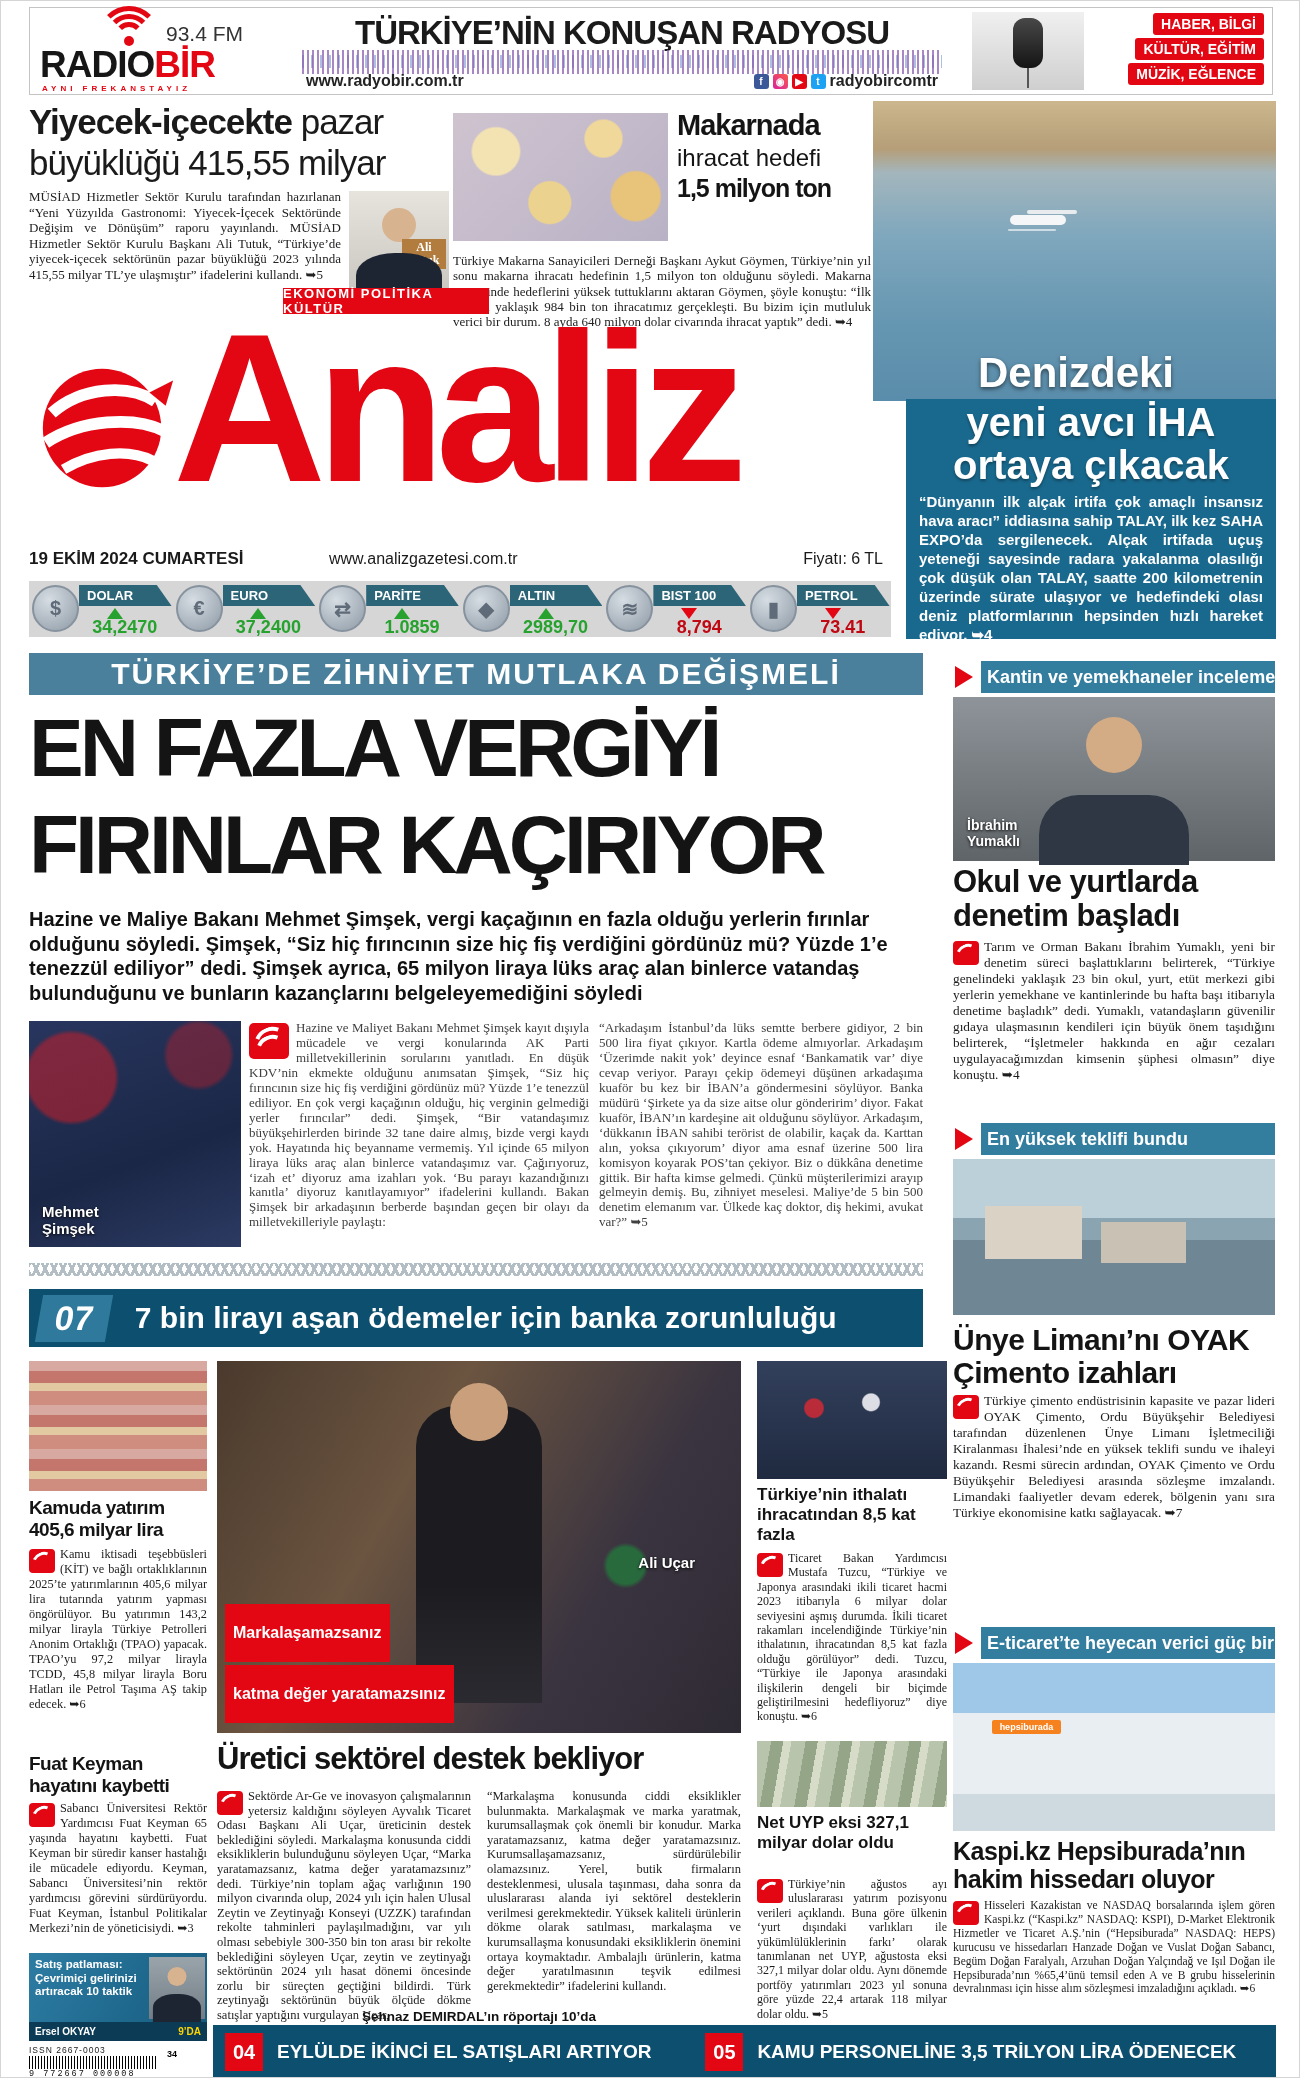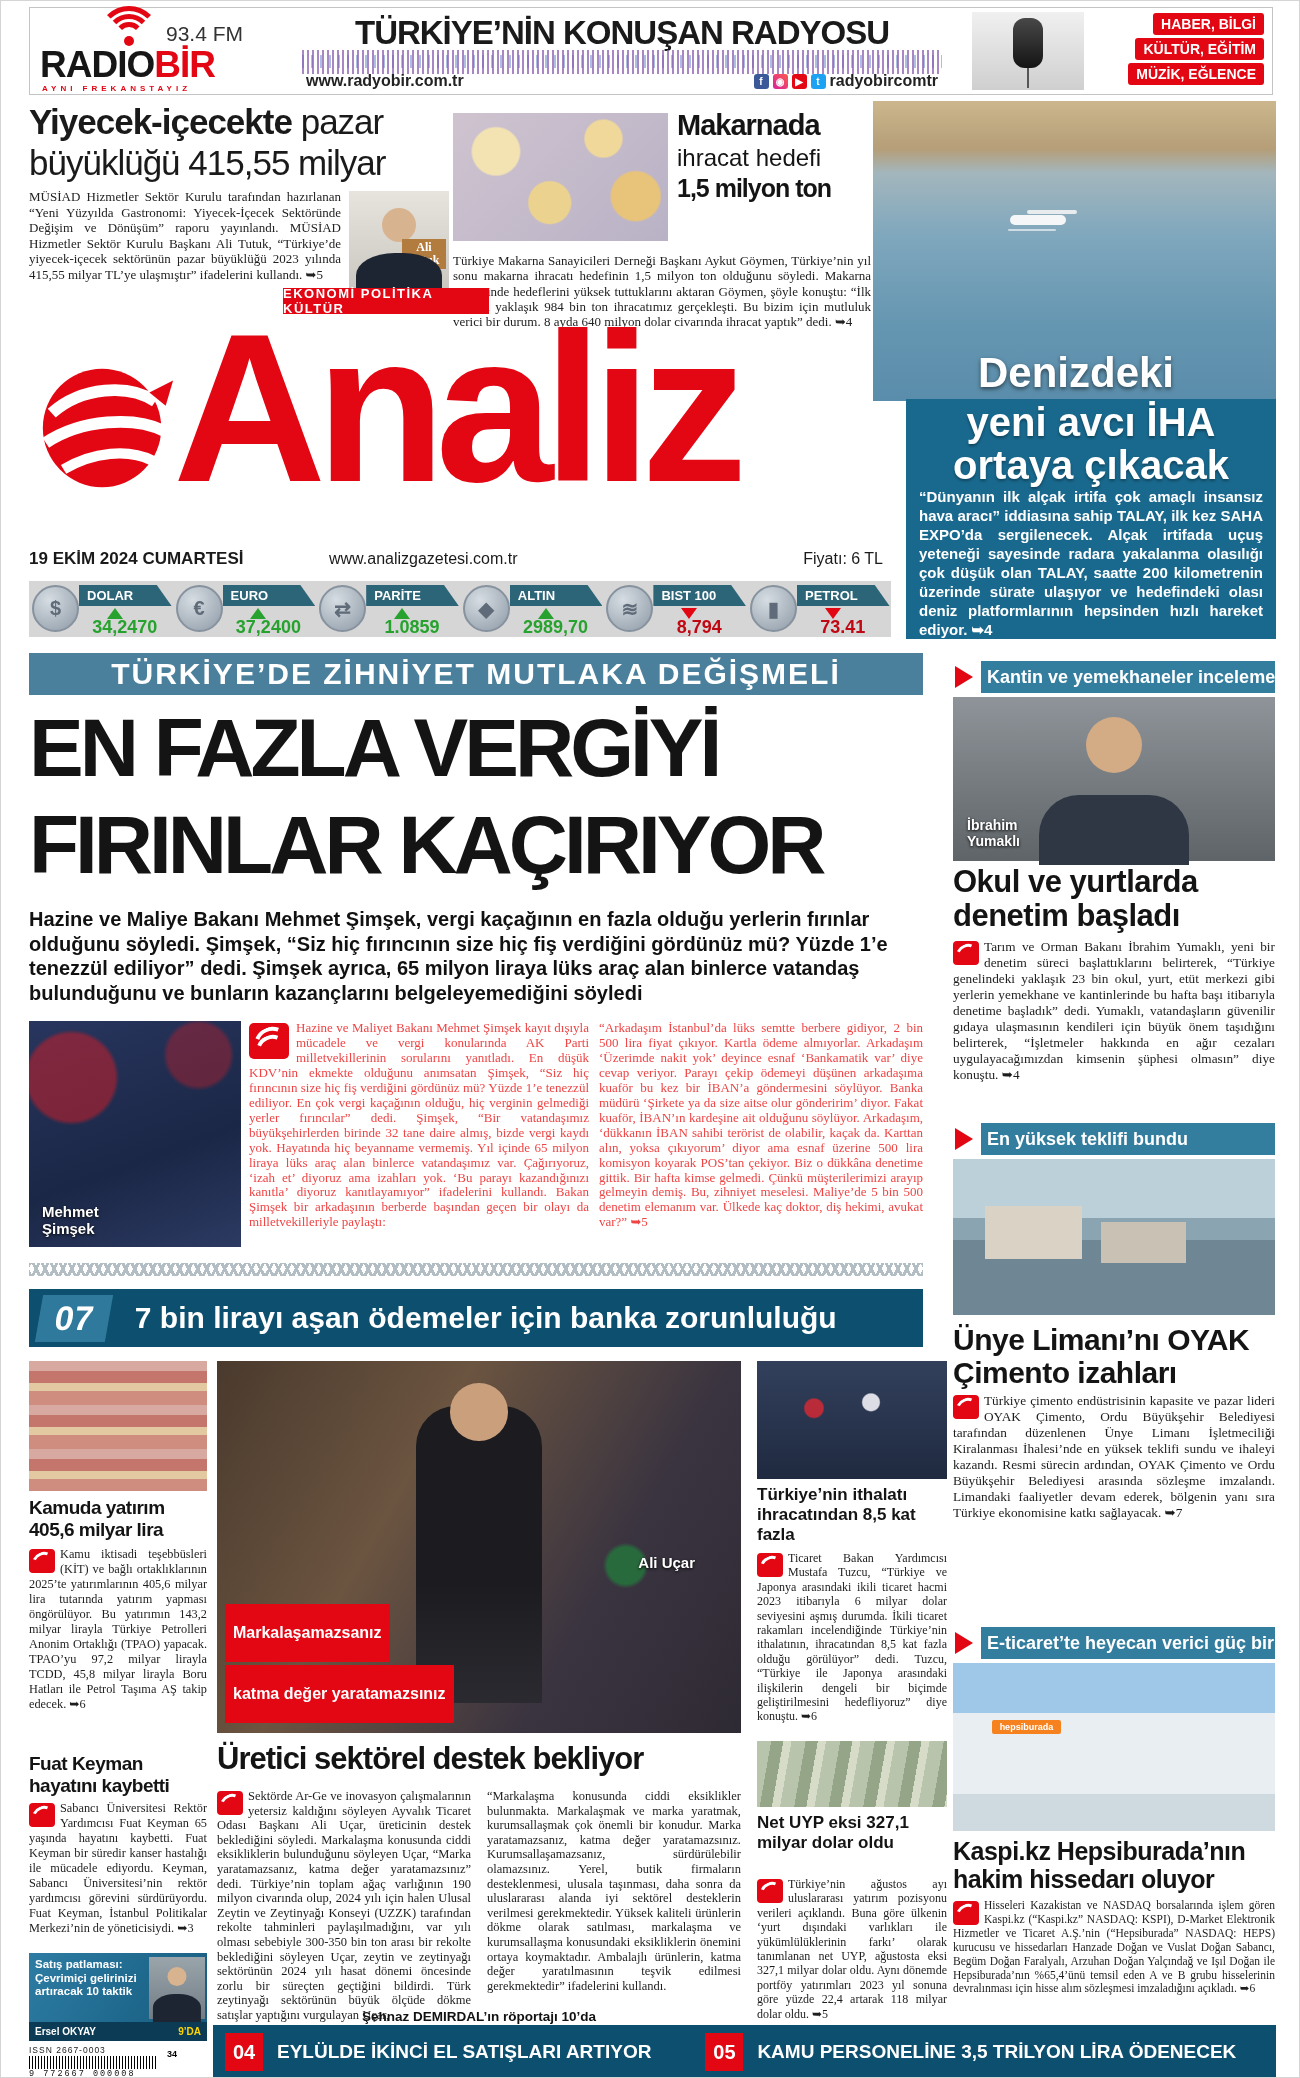--- a/index.html
+++ b/index.html
@@ -51,21 +51,21 @@
   #pasta-kicker .l1{font-size:29px;font-weight:800;letter-spacing:-1px}
   #pasta-kicker .l2{font-size:24px;font-weight:400;margin-top:2px}
   #pasta-kicker .l3{font-size:25px;font-weight:800;letter-spacing:-1px;margin-top:2px}
   #pasta-body{position:absolute;left:0;top:150px;width:418px;font-size:13px;line-height:15.3px;color:#222}
   
   #drone-photo{left:872px;top:100px;width:403px;height:300px;background:linear-gradient(180deg,#cbb68d 0,#b59e78 16%,#a3b6bd 24%,#7fa7bd 45%,#6596b1 75%,#5a8dab 100%)}
   #drone-photo::after{content:"";position:absolute;left:34%;top:38%;width:56px;height:10px;border-radius:5px;background:#f4f6f7;box-shadow:14px -8px 0 -3px #e8ecee,-6px 10px 0 -4px rgba(255,255,255,.6)}
   #drone-h1{left:905px;top:348px;width:340px;text-align:center;color:#fff;font-size:42px;font-weight:800;text-shadow:0 2px 4px rgba(0,0,0,.55)}
   #drone-box{left:905px;top:398px;width:370px;height:240px;background:#19698e;color:#fff;padding:2px 13px 0}
   #drone-box .h{text-align:center;font-size:40px;line-height:43px;font-weight:800;text-shadow:0 2px 3px rgba(0,0,0,.35)}
-  #drone-body{font-size:15px;line-height:19px;font-weight:700}
+  #drone-body{margin-top:5px;font-size:15px;line-height:19px;font-weight:700}
   
   #sec-kicker{left:282px;top:287px;width:206px;height:26px;background:#e30613;color:#fff;font-size:13px;font-weight:700;letter-spacing:1.5px;display:flex;align-items:center;justify-content:center}
   #globe{left:30px;top:306px;width:148px;height:236px}
   #paper-name{left:172px;top:282px;width:720px;font-size:212px;line-height:250px;font-weight:800;letter-spacing:-10px;color:#e30613;white-space:nowrap}
   #dateline{left:28px;top:548px;width:862px;display:flex;align-items:baseline}
   #dateline .d{font-size:17px;font-weight:700;color:#1a1a1a;width:300px}
   #dateline .u{font-size:16px;color:#1a1a1a;width:330px}
   #dateline .p{font-size:16px;color:#1a1a1a;margin-left:auto;padding-right:8px}
   
   #ticker{left:28px;top:580px;width:862px;height:56px;background:#d6d6d6;display:flex}
@@ -78,21 +78,21 @@
   .tval{position:absolute;left:48px;right:0;top:36px;text-align:center;font-size:18px;font-weight:700}
   .up .tval{color:#27a22e}.down .tval{color:#c00813}
   
   #main-kicker{left:28px;top:652px;width:894px;height:42px;background:#4a809b;color:#fff;font-size:30px;font-weight:800;letter-spacing:2px;display:flex;align-items:center;justify-content:center;white-space:nowrap}
   #main-headline{left:28px;top:698px;width:894px;font-size:82px;line-height:97px;font-weight:800;letter-spacing:-4px;color:#141414;white-space:nowrap}
   #main-lead{left:28px;top:906px;width:894px;font-size:20px;line-height:24.5px;font-weight:700;color:#111}
   #simsek-photo{left:28px;top:1020px;width:212px;height:226px;background:radial-gradient(circle at 20% 25%,rgba(200,30,40,.55) 0 18%,transparent 20%),radial-gradient(circle at 80% 15%,rgba(200,30,40,.4) 0 12%,transparent 14%),linear-gradient(160deg,#28355e,#1b2746 60%,#2c3a63)}
   #simsek-photo .cap{position:absolute;left:13px;bottom:10px;color:#fff;font-size:15px;line-height:17px;font-weight:800;text-shadow:0 1px 3px #000;width:70px}
   .person::before{content:"";position:absolute;left:50%;top:16%;width:34%;aspect-ratio:1/1;transform:translateX(-50%);border-radius:50%;background:#d8b38f}
   .person::after{content:"";position:absolute;left:50%;bottom:-8%;width:86%;height:48%;transform:translateX(-50%);border-radius:45% 45% 0 0;background:#1d2533}
-  .bodycol{font-size:13px;line-height:14.95px;color:#ef4444}
+  .bodycol{font-size:13px;line-height:14.95px;color:#404040}
   #main-col1{left:248px;top:1020px;width:340px;height:236px}
   #main-col2{left:598px;top:1020px;width:324px;height:236px}
   .mglyph{position:relative;float:left;width:40px;height:36px;background:#e30613;border-radius:5px;margin:2px 7px 2px 0}
   .mglyph::before,.mglyph::after{content:"";position:absolute;border:4px solid transparent;border-top-color:#fff;border-radius:50%}
   .mglyph::before{left:5px;top:4px;width:28px;height:26px;transform:rotate(-24deg)}
   .mglyph::after{left:7px;top:12px;width:24px;height:22px;transform:rotate(-24deg)}
   .sglyph{position:relative;float:left;width:26px;height:24px;background:#e30613;border-radius:4px;margin:2px 5px 1px 0}
   .sglyph::before{content:"";position:absolute;left:3px;top:3px;width:17px;height:15px;border:3px solid transparent;border-top-color:#fff;border-radius:50%;transform:rotate(-24deg)}
   #hatch{left:28px;top:1262px;width:894px;height:13px;background:repeating-linear-gradient(63deg,#b3bdc4 0 3px,transparent 3px 8px),repeating-linear-gradient(-63deg,#b3bdc4 0 3px,transparent 3px 8px)}
   #band07{left:28px;top:1288px;width:894px;height:58px;background:#0c4f6e;display:flex;align-items:center}

